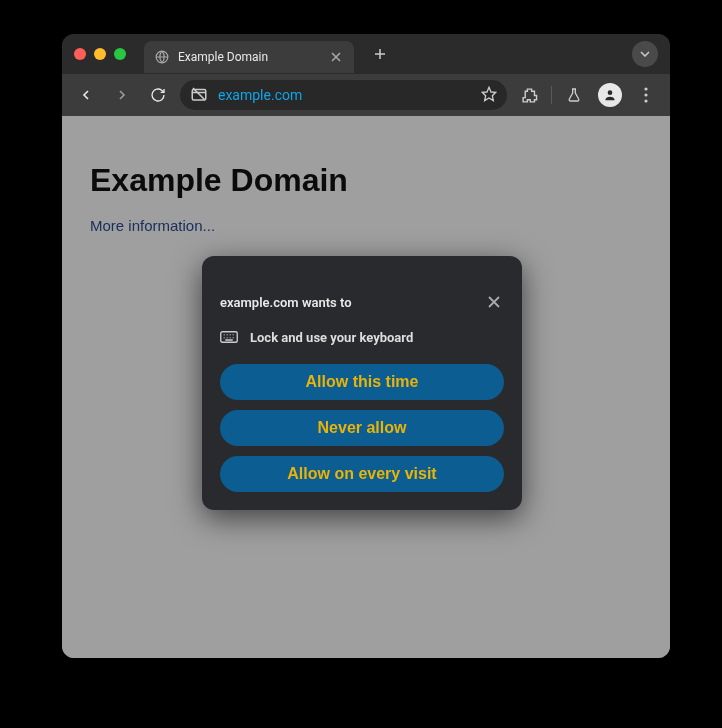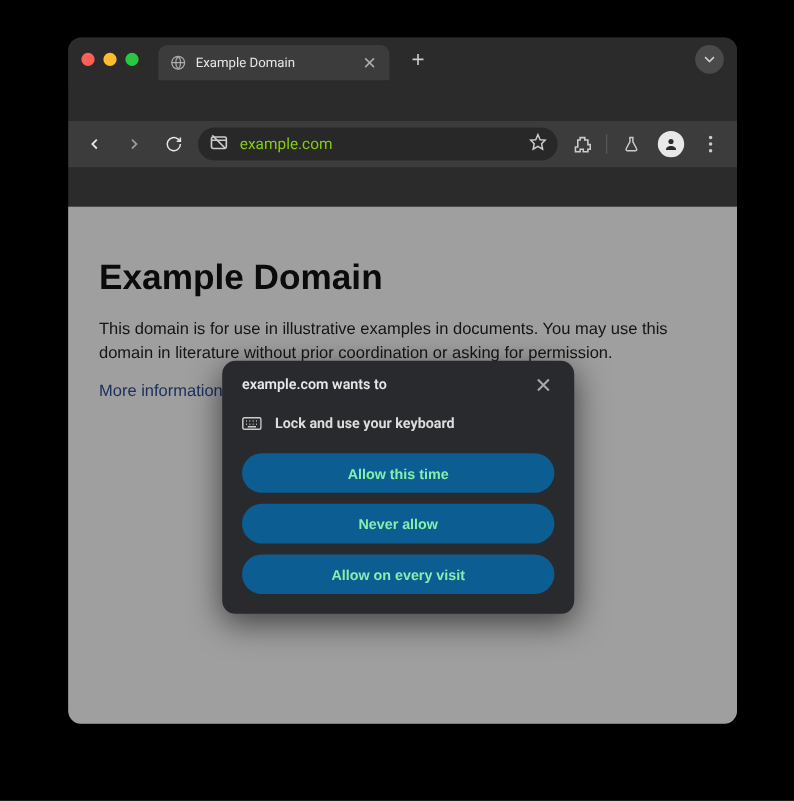--- a/index.html
+++ b/index.html
@@ -20,21 +20,20 @@
       left: 62px;
       top: 34px;
       width: 608px;
       height: 624px;
       background: #2b2b2b;
       border-radius: 12px;
       overflow: hidden;
       box-shadow: 0 20px 60px rgba(0,0,0,0.5);
       display: flex;
       flex-direction: column;
-      gap: 36px;
     }
     .titlebar {
       height: 40px;
       background: #2b2b2b;
       display: flex;
       align-items: center;
       padding: 0 12px;
       gap: 8px;
     }
     .traffic-lights {
@@ -128,21 +127,21 @@
     .nav-btn.active { color: #e8e8e8; }
     .omnibox {
       flex: 1;
       height: 30px;
       background: #282828;
       border-radius: 15px;
       display: flex;
       align-items: center;
       padding: 0 10px;
       gap: 10px;
-      color: #84cc16;
+      color: #0ea5e9;
       font-size: 14px;
     }
     .omnibox-text { flex: 1; }
     .toolbar-icon {
       width: 28px;
       height: 28px;
       display: flex;
       align-items: center;
       justify-content: center;
       color: #ccc;
@@ -193,21 +192,21 @@
       inset: 0;
       background: rgba(0,0,0,0.35);
     }
     .perm-dialog {
       position: absolute;
       left: 140px;
       top: 140px;
       width: 320px;
       background: #292a2d;
       border-radius: 12px;
-      padding: 12px 18px 18px 18px;
+      padding: 36px 18px 18px 18px;
       box-shadow: 0 8px 30px rgba(0,0,0,0.6);
       color: #e8e8e8;
     }
     .perm-header {
       display: flex;
       align-items: center;
       justify-content: space-between;
       margin-bottom: 16px;
     }
     .perm-title {
@@ -239,22 +238,22 @@
       align-items: center;
       justify-content: center;
     }
     .perm-btn {
       display: block;
       width: 100%;
       height: 36px;
       border-radius: 18px;
       border: none;
       background: #0b5d92;
-      color: #86efac;
-      font-size: 13px;
+      color: #eab308;
+      font-size: 16px;
       font-weight: 600;
       cursor: pointer;
       margin-bottom: 10px;
     }
     .perm-btn:last-child { margin-bottom: 0; }
   </style>
 </head>
 <body>
 
 <div class="window">
@@ -347,21 +346,20 @@
         <circle cx="2" cy="2" r="1.6"></circle>
         <circle cx="2" cy="8" r="1.6"></circle>
         <circle cx="2" cy="14" r="1.6"></circle>
       </svg>
     </div>
   </div>
 
   <div class="content">
     <div class="page">
       <h1>Example Domain</h1>
-      <p>This domain is for use in illustrative examples in documents. You may use this domain in literature without prior coordination or asking for permission.</p>
       <a href="#">More information...</a>
     </div>
 
     <div class="overlay"></div>
 
     <div class="perm-dialog">
       <div class="perm-header">
         <span class="perm-title">example.com wants to</span>
         <span class="perm-close">
           <svg width="12" height="12" viewBox="0 0 12 12" stroke="#aaa" stroke-width="1.8">

